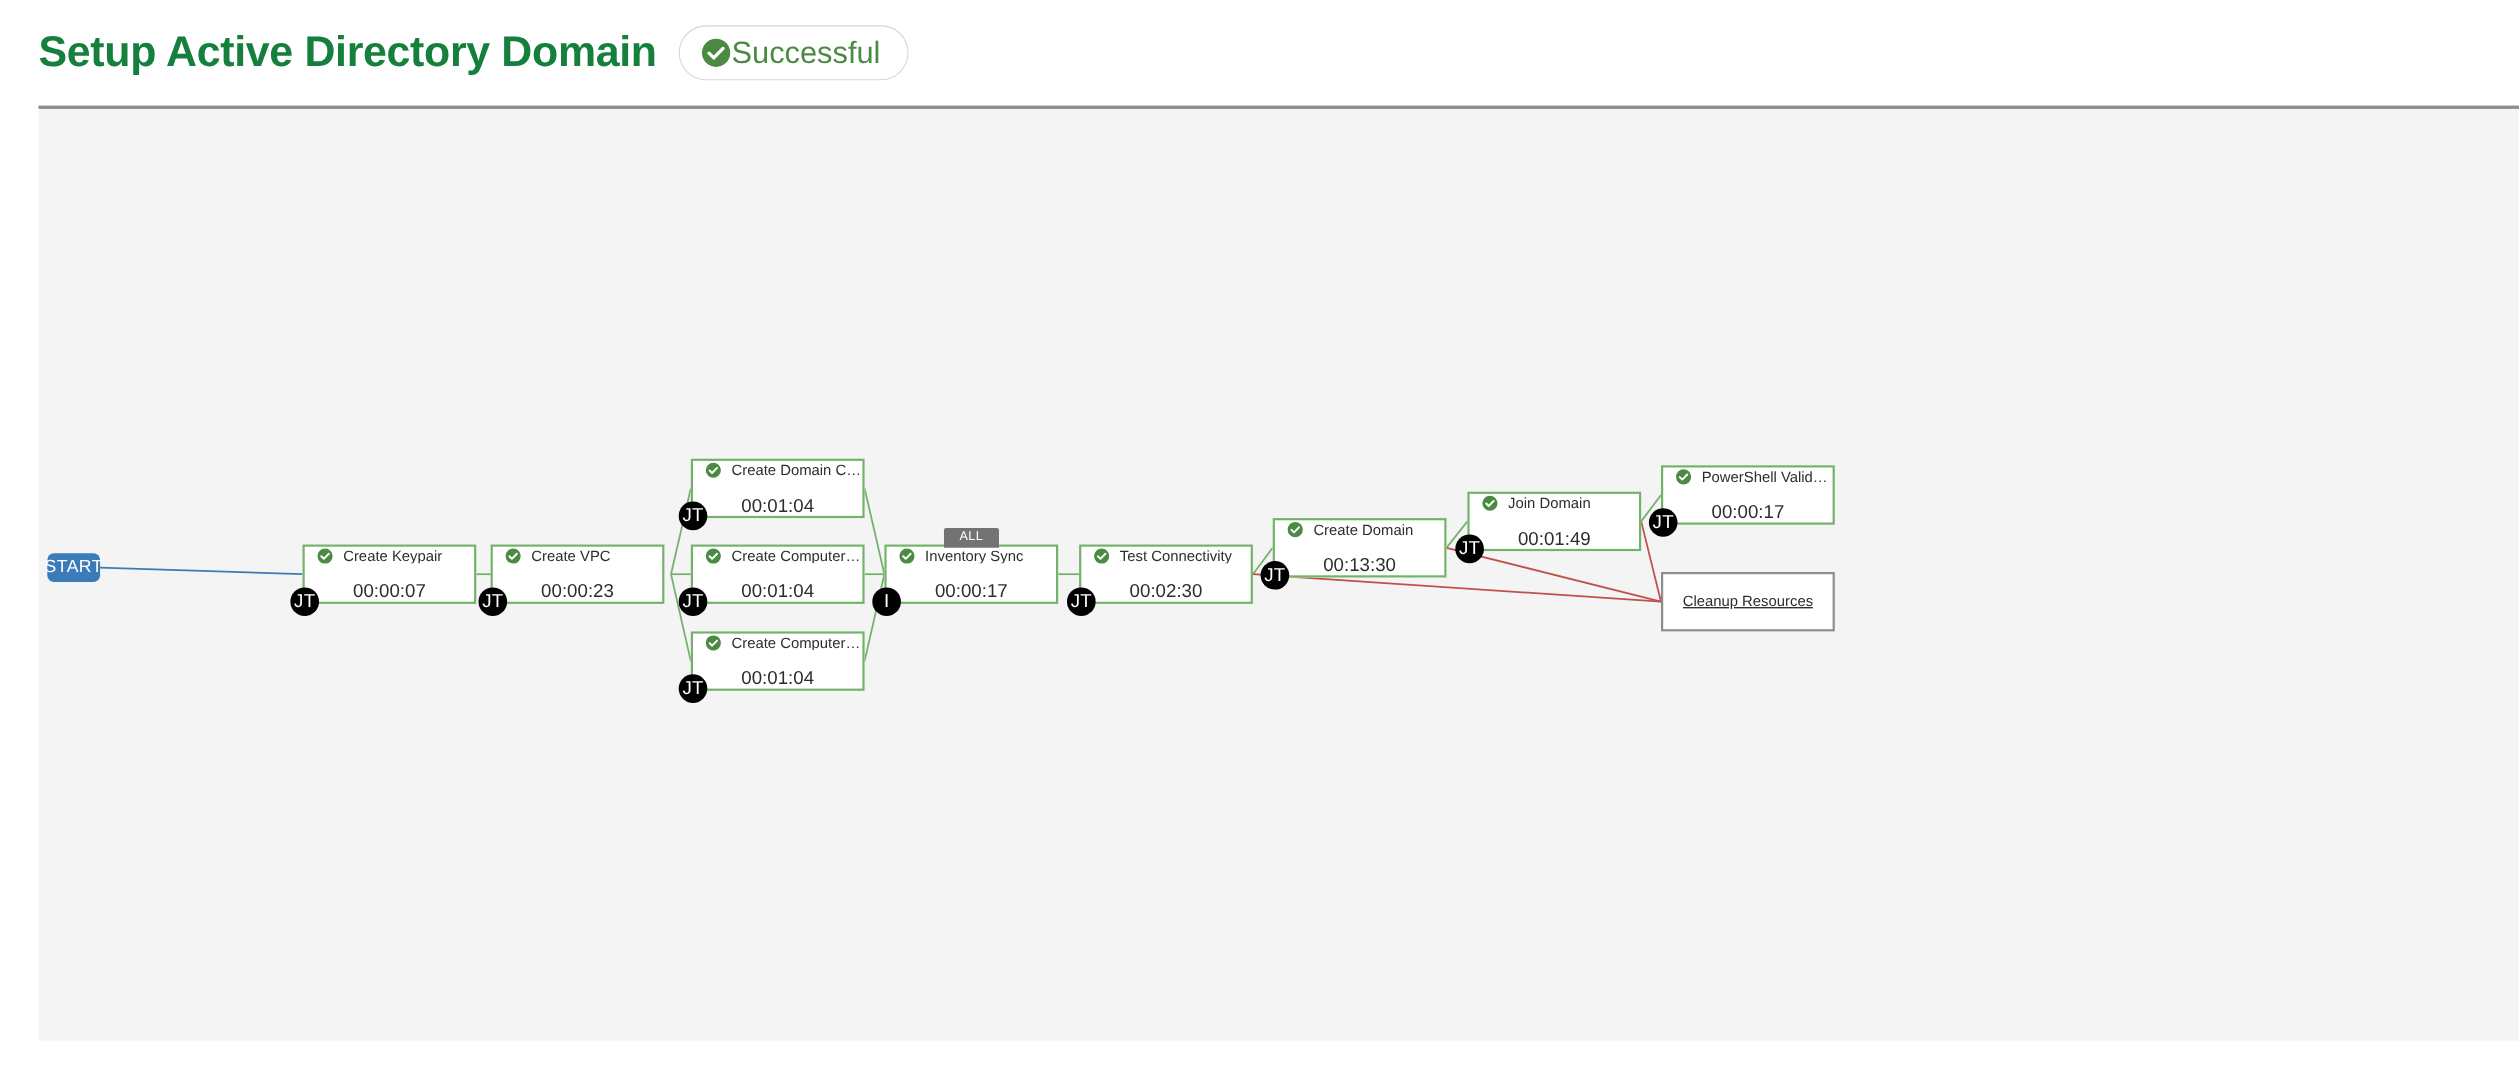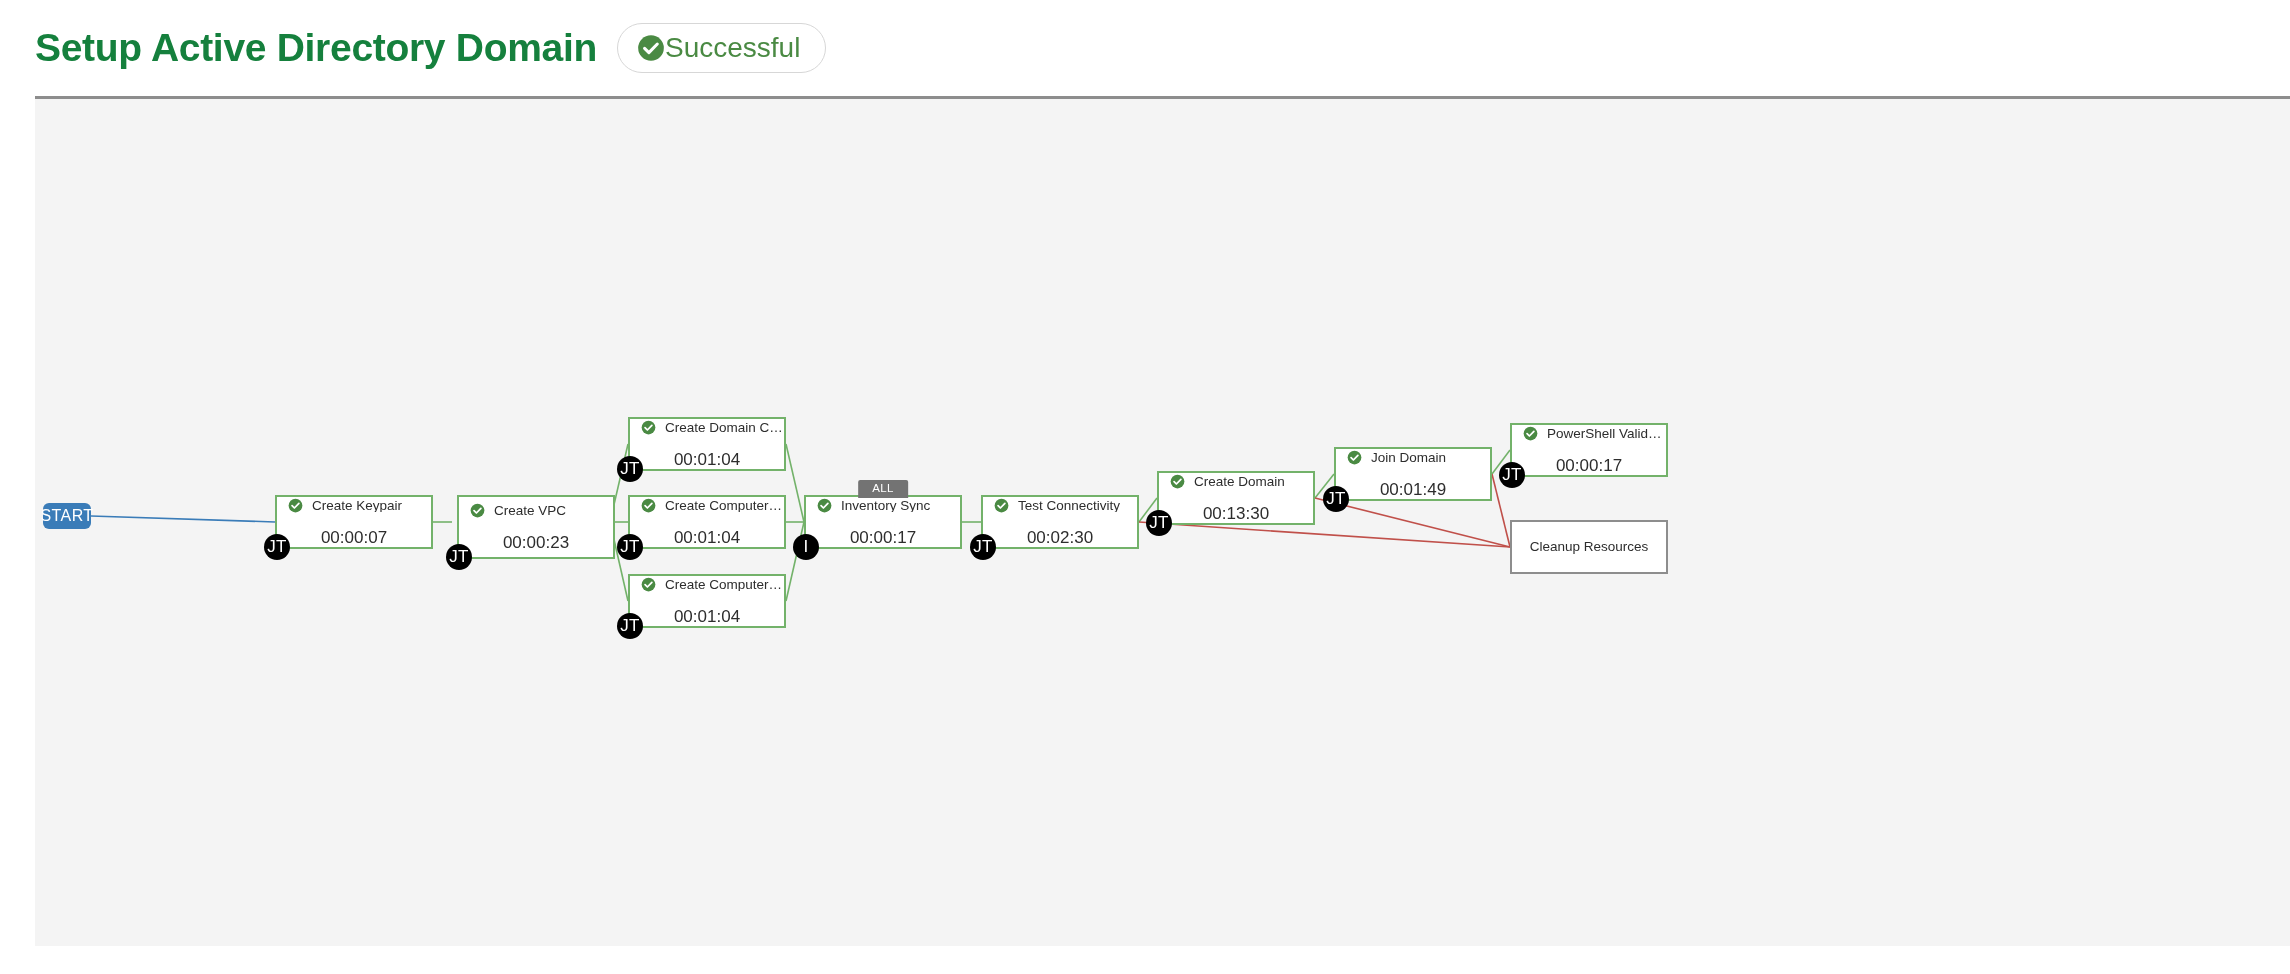--- a/index.html
+++ b/index.html
@@ -131,20 +131,21 @@
     background: #ffffff;
     border: 2px solid #73b26a;
     display: flex;
     flex-direction: column;
     justify-content: center;
   }
   .node.pending {
     border-color: #8d8d8d;
     justify-content: center;
     align-items: center;
+    text-decoration: underline;
   }
   .node-title-row {
     display: flex;
     align-items: center;
     gap: 9px;
     padding-left: 11px;
   }
   .node-title {
     font-size: 13.5px;
     color: #2d2d2d;
@@ -254,21 +255,21 @@
         <div class="node-title-row">
           <svg class="mini-check" viewBox="0 0 24 24">
             <circle cx="12" cy="12" r="11" fill="#4a8a43"></circle>
             <path d="M6.5 12.3 L10.2 16 L17.4 8.6" stroke="#ffffff" stroke-width="2.8" fill="none" stroke-linecap="round" stroke-linejoin="round"></path>
           </svg>
           <span class="node-title">Create Keypair</span>
         </div>
         <div class="node-time">00:00:07</div>
         <div class="jt-badge">JT</div>
       </div>
-      <div class="node" style="left: 422px; top: 396px; width: 158px; height: 64px;">
+      <div class="node" style="left: 411px; top: 396px; width: 158px; height: 54px;">
         <div class="node-title-row">
           <svg class="mini-check" viewBox="0 0 24 24">
             <circle cx="12" cy="12" r="11" fill="#4a8a43"></circle>
             <path d="M6.5 12.3 L10.2 16 L17.4 8.6" stroke="#ffffff" stroke-width="2.8" fill="none" stroke-linecap="round" stroke-linejoin="round"></path>
           </svg>
           <span class="node-title">Create VPC</span>
         </div>
         <div class="node-time">00:00:23</div>
         <div class="jt-badge">JT</div>
       </div>

